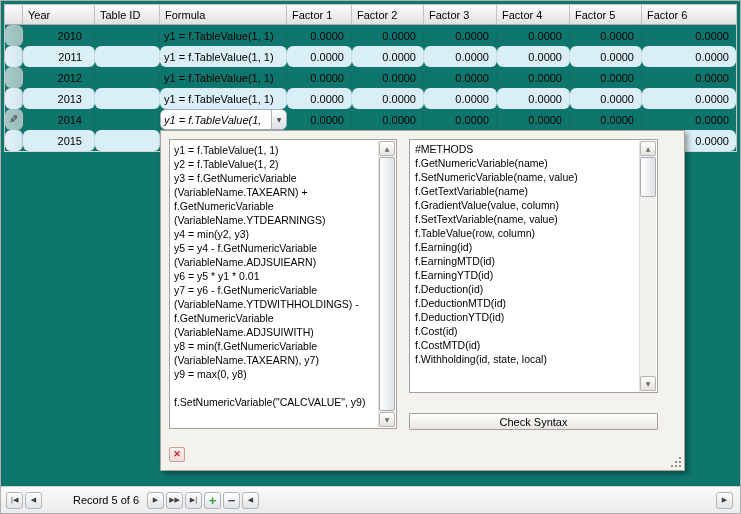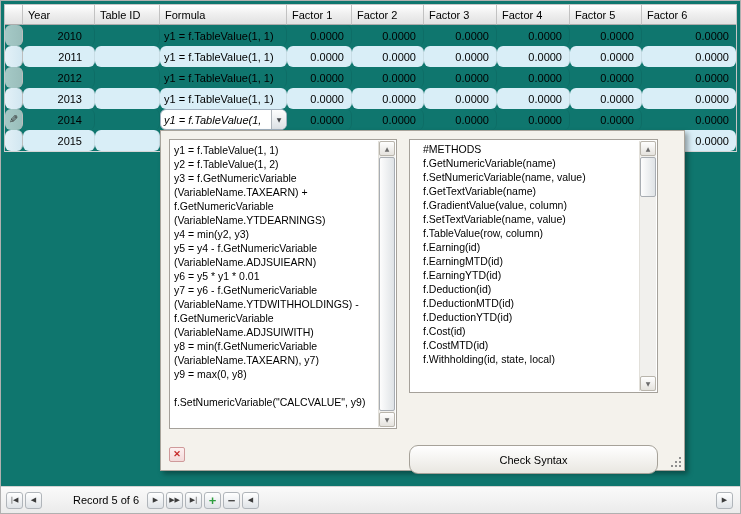--- a/index.html
+++ b/index.html
@@ -43,45 +43,45 @@
     position:absolute; left:159px; top:129px; width:525px; height:341px;
     background:#f4f2ec; border:1px solid #a8a49b;
     box-shadow:3px 3px 5px rgba(0,0,0,0.35); z-index:10;
   }
   .memo { position:absolute; left:8px; top:8px; width:228px; height:290px; background:#fff; border:1px solid #a5a19a; }
   .memo-text {
     position:absolute; left:4px; top:3px; right:20px; bottom:3px;
     white-space:pre; overflow:hidden; font-size:10.5px; line-height:14px;
   }
   .mlist { position:absolute; left:248px; top:8px; width:249px; height:254px; background:#fff; border:1px solid #a5a19a; }
-  .mlist-items { position:absolute; left:1px; top:2px; right:19px; bottom:1px; overflow:hidden;padding-left:8px; }
+  .mlist-items { position:absolute; left:1px; top:2px; right:19px; bottom:1px; overflow:hidden; }
   .mitem { height:14px; line-height:14px; padding:0 4px; white-space:nowrap; overflow:hidden; font-size:10.5px; }
 
   
   .vsb { position:absolute; top:1px; right:1px; bottom:1px; width:17px; background:#f1f0ed; border-left:1px solid #e2e0da; }
   .sb-btn {
     position:absolute; left:0; right:0; height:15px;
     background:linear-gradient(#fefefe, #e5e3de); border:1px solid #b9b5ac; border-radius:2px;
     display:flex; align-items:center; justify-content:center;
     color:#6b6b6b; font-size:6px; line-height:1; font-family:"DejaVu Sans",sans-serif; cursor:default;
   }
   .sb-btn.up { top:0; }
   .sb-btn.down { bottom:0; }
   .sb-thumb {
     position:absolute; left:0; right:0;
     background:linear-gradient(90deg, #fdfdfd, #dfe3e6); border:1px solid #a8adb3; border-radius:2px;
   }
   .memo-thumb { top:16px; bottom:16px; }
   .list-thumb { top:16px; height:40px; }
 
   .check-btn {
-    position:absolute; left:248px; top:282px; width:249px; height:29px;
-    border:1px solid #a6a299; border-radius:9px;
+    position:absolute; left:248px; top:282px; width:249px; height:17px;
+    border:1px solid #a6a299; border-radius:1px;
     background:linear-gradient(#ffffff, #e9e7e1);
-    font-family:inherit; font-size:11px; color:#000; cursor:default;margin-top:32px;
+    font-family:inherit; font-size:11px; color:#000; cursor:default;
   }
   .close-btn {
     position:absolute; left:8px; top:316px; width:16px; height:15px;
     border:1px solid #cf9a9a; border-radius:2px;
     background:linear-gradient(#fdf0f0, #f3dada);
     display:flex; align-items:center; justify-content:center;
     color:#c62828; font-size:9px; font-weight:bold; line-height:1; cursor:default; padding:0;
   }
   .size-grip { position:absolute; right:2px; bottom:2px; width:12px; height:12px; }
   .size-grip::before {

